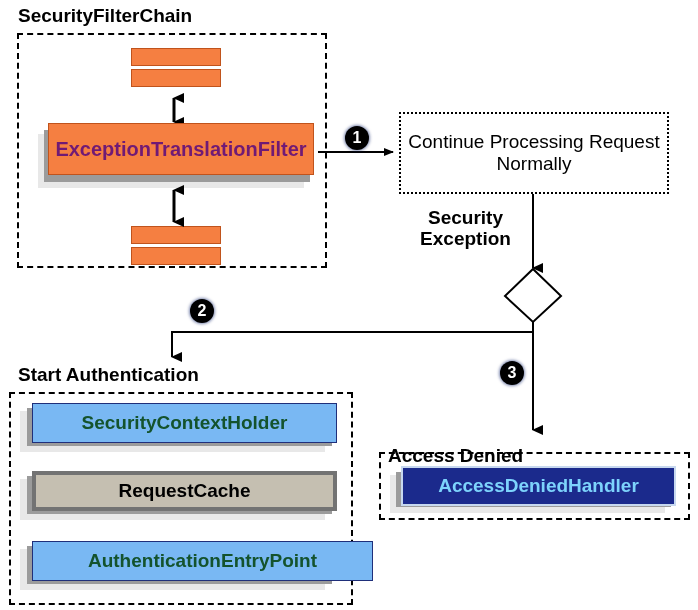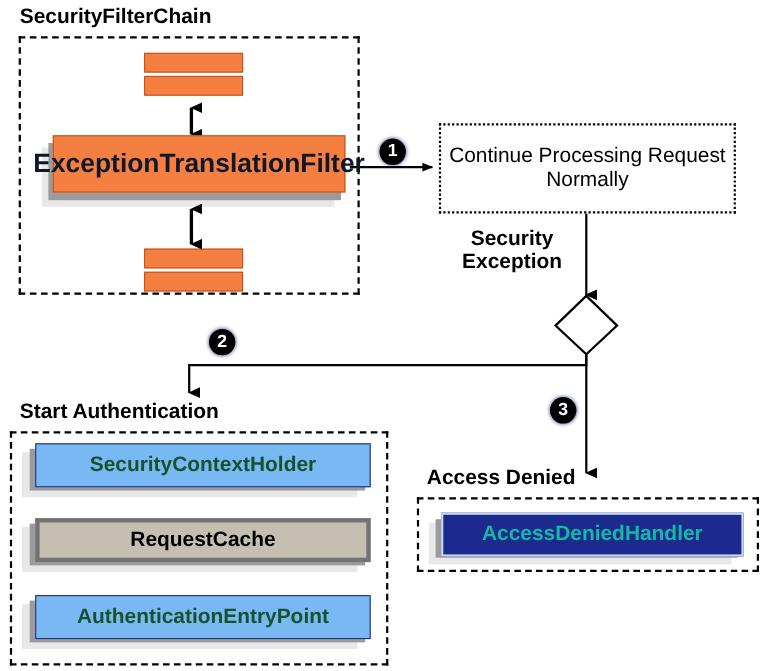--- a/index.html
+++ b/index.html
@@ -50,43 +50,43 @@
   .shadow1, .shadow2 {
     position: absolute;
     z-index: 1;
   }
   .shadow1 { background: #9b9b9b; }
   .shadow2 { background: #e8e8e8; z-index: 0; }
 
   .orange {
     background: #f57f41;
     border: 1px solid #c0531c;
-    color: #0f172a;
-    font-size: 24px;
+    color: #701a75;
+    font-size: 20px;
   }
   .orange-bar {
     background: #f57f41;
     border: 1px solid #c0531c;
   }
   .blue {
     background: #79b8f3;
     border: 1px solid #1f2f7a;
     color: #14532d;
     font-size: 19px;
   }
   .tan {
     background: #c5bfb1;
     border: 4px solid #737373;
     color: #000000;
     font-size: 19px;
   }
   .navy {
     background: #1b2a8c;
     border: 2px solid #c7d8ef;
-    color: #14b8a6;
+    color: #7dd3fc;
     font-size: 19px;
   }
 
   
   .dotted-node {
     position: absolute;
     box-sizing: border-box;
     border: 2px dotted #000000;
     background: #ffffff;
     display: flex;
@@ -202,22 +202,22 @@
   <div class="shadow2" style="left:20px; top:411px; width:305px; height:41px;"></div>
   <div class="shadow1" style="left:27px; top:408px; width:305px; height:38px;"></div>
   <div class="node blue" style="left:32px; top:403px; width:305px; height:40px;">SecurityContextHolder</div>
 
   <div class="shadow2" style="left:20px; top:479px; width:305px; height:41px;"></div>
   <div class="shadow1" style="left:27px; top:476px; width:305px; height:38px;"></div>
   <div class="node tan" style="left:32px; top:471px; width:305px; height:40px;">RequestCache</div>
 
   <div class="shadow2" style="left:20px; top:549px; width:305px; height:41px;"></div>
   <div class="shadow1" style="left:27px; top:546px; width:305px; height:38px;"></div>
-  <div class="node blue" style="left:32px; top:541px; width:305px; height:40px;">AuthenticationEntryPoint</div>
-
-  <div class="group-label" style="left:388px; top:425px;">Access Denied</div>
+  <div class="node blue" style="left:32px; top:541px; width:341px; height:40px;">AuthenticationEntryPoint</div>
+
+  <div class="group-label" style="left:388px; top:446px;">Access Denied</div>
   <div class="group-box" style="left:379px; top:452px; width:311px; height:68px;"></div>
 
   <div class="shadow2" style="left:390px; top:475px; width:275px; height:38px;"></div>
   <div class="shadow1" style="left:396px; top:472px; width:275px; height:35px;"></div>
   <div class="node navy" style="left:401px; top:466px; width:275px; height:40px;">AccessDeniedHandler</div>
 
 </div>
 
 </body></html>

